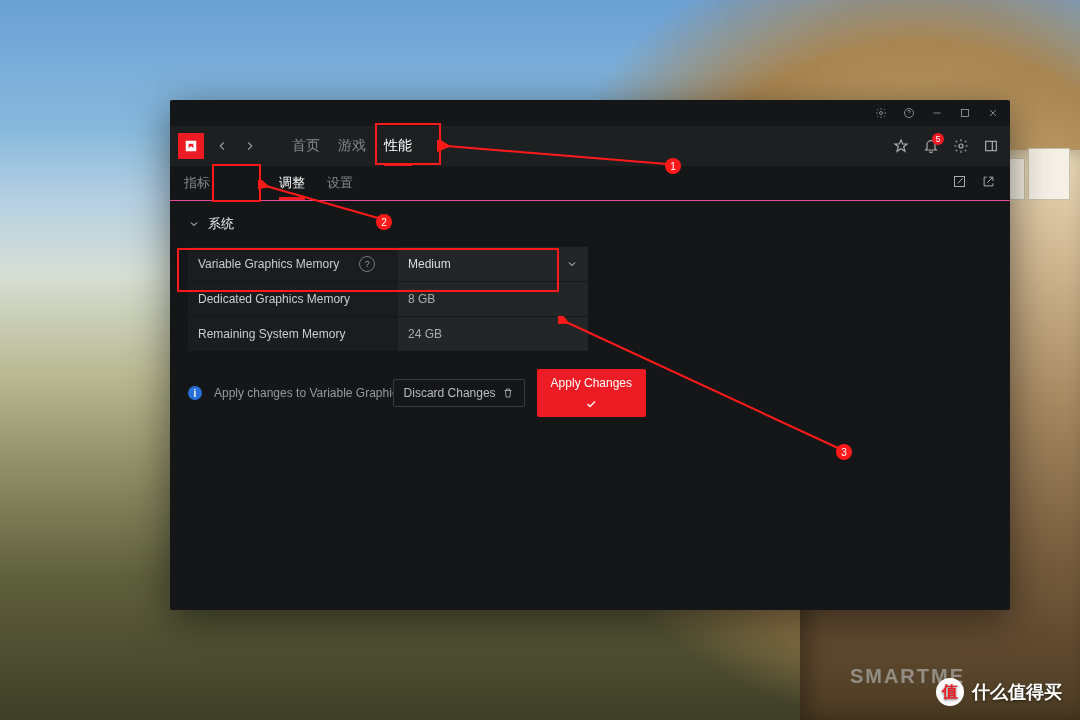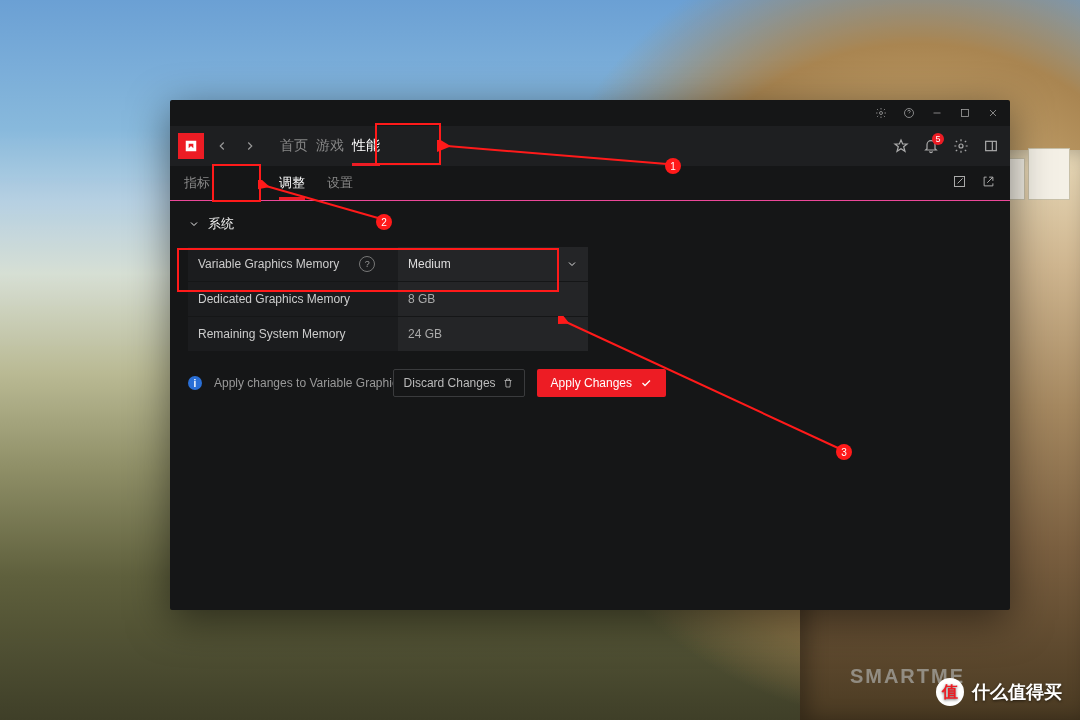--- a/index.html
+++ b/index.html
@@ -25,21 +25,21 @@
   .appwin{position:absolute;left:170px;top:100px;width:840px;height:510px;background:#151617;border-radius:2px;box-shadow:0 10px 40px rgba(0,0,0,.5);color:#ddd;}
   .titlebar{height:26px;display:flex;justify-content:flex-end;align-items:center;gap:14px;padding:0 10px;color:#aaa;font-size:12px;}
   .titlebar .ico{width:14px;height:14px;display:inline-flex;align-items:center;justify-content:center;cursor:default;}
   .titlebar svg{width:12px;height:12px;stroke:#aaa;fill:none;stroke-width:1.5}
 
   .toolbar{height:40px;background:#1e1f21;display:flex;align-items:center;padding:0 8px;gap:8px;}
   .logo{width:26px;height:26px;background:#ed1c24;display:flex;align-items:center;justify-content:center;}
   .logo svg{width:14px;height:14px;fill:#fff}
   .navarrow{width:20px;height:20px;display:flex;align-items:center;justify-content:center;color:#999}
   .navarrow svg{width:14px;height:14px;stroke:#999;fill:none;stroke-width:2}
-  .navtabs{display:flex;gap:8px;margin-left:12px;font-size:14px;color:#888;align-items:center;height:100%;}
+  .navtabs{display:flex;gap:18px;margin-left:24px;font-size:14px;color:#888;align-items:center;height:100%;}
   .navtab{height:100%;display:flex;align-items:center;position:relative;cursor:pointer;}
   .navtab.active{color:#fff;}
   .navtab.active::after{content:"";position:absolute;left:0;right:0;bottom:0;height:3px;background:#ed1c24;}
   .spacer{flex:1}
   .search{display:flex;align-items:center;background:#0f0f10;border:1px solid #333;border-radius:2px;height:24px;width:150px;padding:0 6px;}
   .search input{flex:1;background:transparent;border:none;outline:none;color:#ccc;font-size:12px;}
   .tbicon{width:22px;height:22px;display:flex;align-items:center;justify-content:center;color:#aaa;position:relative;}
   .tbicon svg{width:16px;height:16px;stroke:#aaa;fill:none;stroke-width:1.8}
   .badge{position:absolute;top:-2px;right:-2px;background:#ed1c24;color:#fff;border-radius:50%;width:12px;height:12px;font-size:9px;display:flex;align-items:center;justify-content:center;}
 
@@ -60,21 +60,21 @@
   .row .val{width:170px;padding:0 10px;color:#aaa;background:#242527;height:100%;display:flex;align-items:center;justify-content:space-between;}
   .row.sel .val{color:#ddd;gap:6px;}
   .row + .row{margin-top:1px;}
   .qmark{width:14px;height:14px;border:1px solid #777;border-radius:50%;display:inline-flex;align-items:center;justify-content:center;font-size:9px;color:#999}
 
   .footer{display:flex;align-items:center;gap:12px;margin-top:18px;font-size:12px;}
   .info-ico{width:14px;height:14px;border-radius:50%;background:#2a6fd6;color:#fff;font-size:10px;display:flex;align-items:center;justify-content:center;font-weight:bold}
   .footnote{color:#999}
   .discard{display:flex;align-items:center;gap:6px;border:1px solid #3a3b3d;padding:6px 10px;color:#bbb;border-radius:2px;cursor:pointer;margin-left:-70px;background:#151617;}
   .discard svg{width:12px;height:12px;stroke:#bbb;fill:none;stroke-width:1.6}
-  .apply{display:flex;align-items:center;gap:8px;background:#ed1c24;color:#fff;padding:7px 14px;border-radius:2px;cursor:pointer;}
+  .apply{display:flex;align-items:center;gap:8px;background:#ed1c24;color:#fff;padding:7px 14px;border-radius:2px;cursor:pointer;flex-direction:column;}
   .apply svg{width:12px;height:12px;stroke:#fff;fill:none;stroke-width:2.5}
 
   
   .anno{position:absolute;border:2px solid #ff1a1a;pointer-events:none;}
   .arrow{position:absolute;pointer-events:none;}
   .dot{position:absolute;width:16px;height:16px;border-radius:50%;background:#ff1a1a;color:#fff;font-size:10px;display:flex;align-items:center;justify-content:center;pointer-events:none;}
 
   .watermark{position:absolute;right:18px;bottom:14px;display:flex;align-items:center;gap:8px;color:#fff;font-weight:bold;font-size:18px;text-shadow:0 1px 3px rgba(0,0,0,.6);}
   .watermark .wm-ico{width:28px;height:28px;border-radius:50%;background:#fff;color:#ed1c24;display:flex;align-items:center;justify-content:center;font-size:16px;}
   .wm2{position:absolute;right:115px;bottom:32px;color:rgba(220,230,240,.45);font-size:20px;letter-spacing:2px;font-weight:600;}

